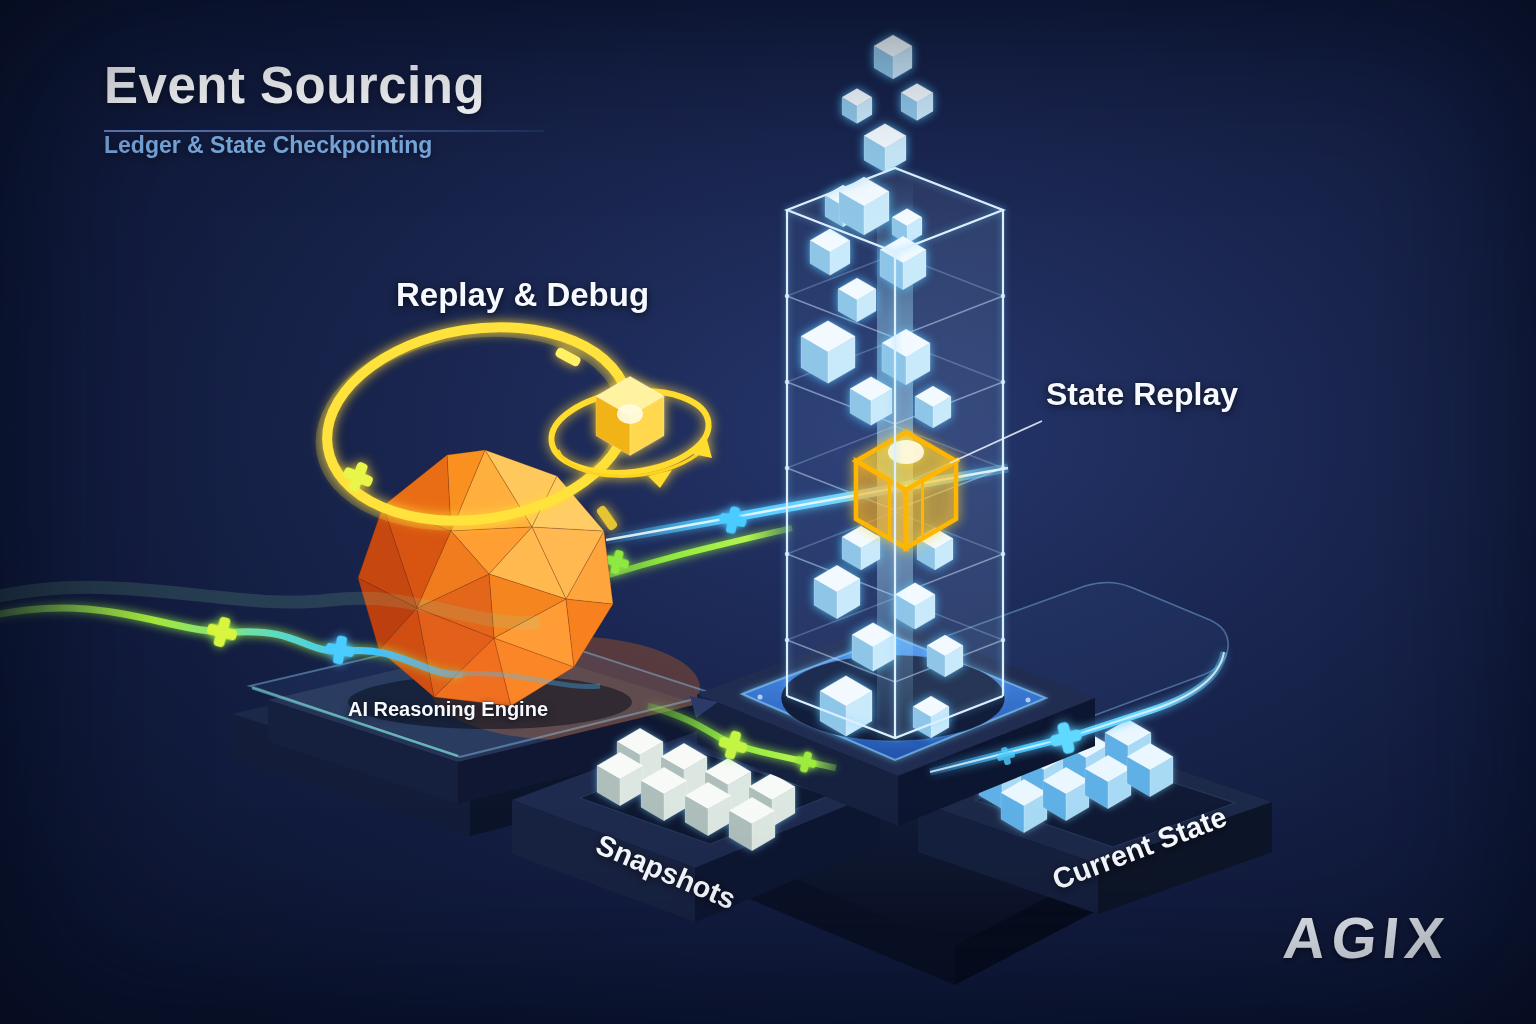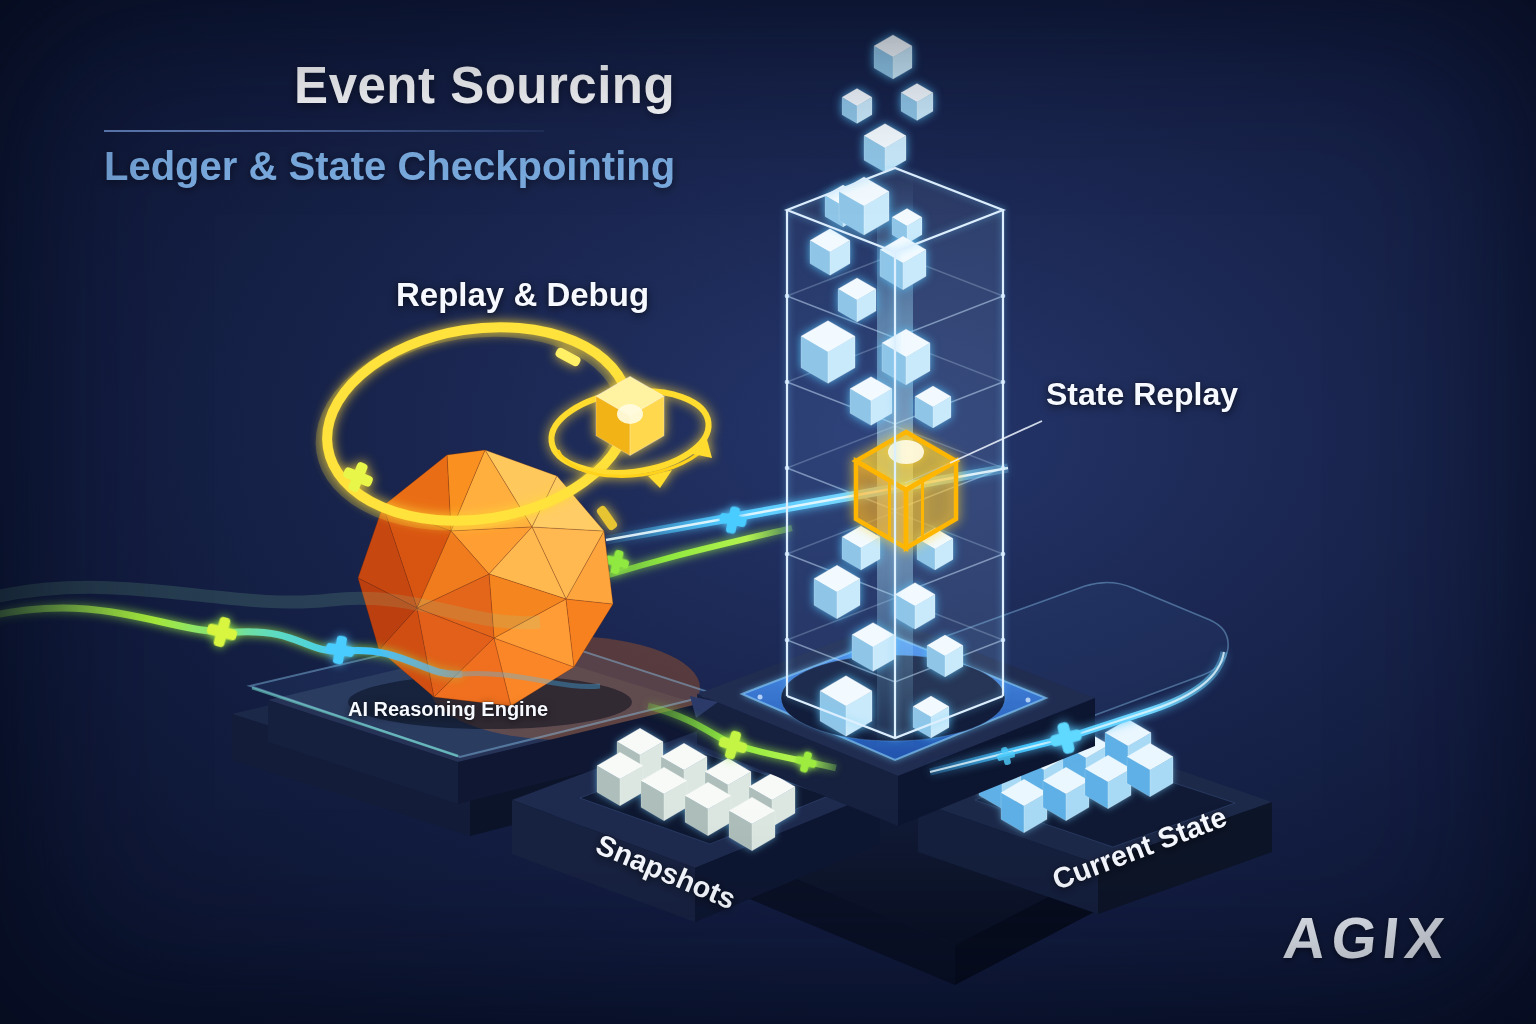--- a/index.html
+++ b/index.html
@@ -8,26 +8,26 @@
     font-family:"Liberation Sans",sans-serif;
     background:
       radial-gradient(1150px 720px at 58% 42%, #25366C 0%, #1A2650 40%, #121C3F 70%, #0C1530 100%);
   }
   .scene::after{content:"";position:absolute;inset:0;pointer-events:none;
     box-shadow:inset 0 0 180px rgba(3,8,22,.8);}
   .art{position:absolute;left:0;top:0;width:1536px;height:1024px;}
   .overlay{position:absolute;left:0;top:0;width:100%;height:100%;pointer-events:none;}
   .label{position:absolute;color:#F6F9FF;font-weight:700;
     text-shadow:0 2px 8px rgba(0,0,0,.65), 0 0 2px rgba(0,0,0,.5);white-space:nowrap;}
-  .title-block{position:absolute;left:104px;top:56px;text-align:right;}
+  .title-block{position:absolute;left:104px;top:56px;}
   .title{font-size:51px;font-weight:700;color:#FCFDFF;letter-spacing:.5px;
     text-shadow:0 2px 10px rgba(0,0,0,.5);}
   .divider{width:440px;height:2px;margin-top:15px;
     background:linear-gradient(90deg,#6583BE 0%,rgba(101,131,190,.55) 60%,rgba(101,131,190,.12) 100%);}
-  .subtitle{margin-top:12px;font-size:40px;font-weight:700;color:#79A9DE;
+  .subtitle{margin-top:0;font-size:23px;font-weight:700;color:#79A9DE;
     text-shadow:0 2px 8px rgba(0,0,0,.5);}
   .replay-debug{left:396px;top:276px;font-size:33px;}
   .state-ledger{left:1046px;top:376px;font-size:32px;}
   .ai-engine{left:348px;top:698px;font-size:20px;}
   .snapshots{left:604px;top:828px;font-size:29px;transform:rotate(23deg);transform-origin:left top;}
   .current-state{left:1048px;top:866px;font-size:29px;transform:rotate(-21deg);transform-origin:left top;}
   .brand{position:absolute;left:1284px;top:904px;font-size:58px;font-weight:700;
     color:#E4E9F0;letter-spacing:6px;transform:skewX(-6deg);
     text-shadow:0 2px 6px rgba(0,0,0,.5);}
   

